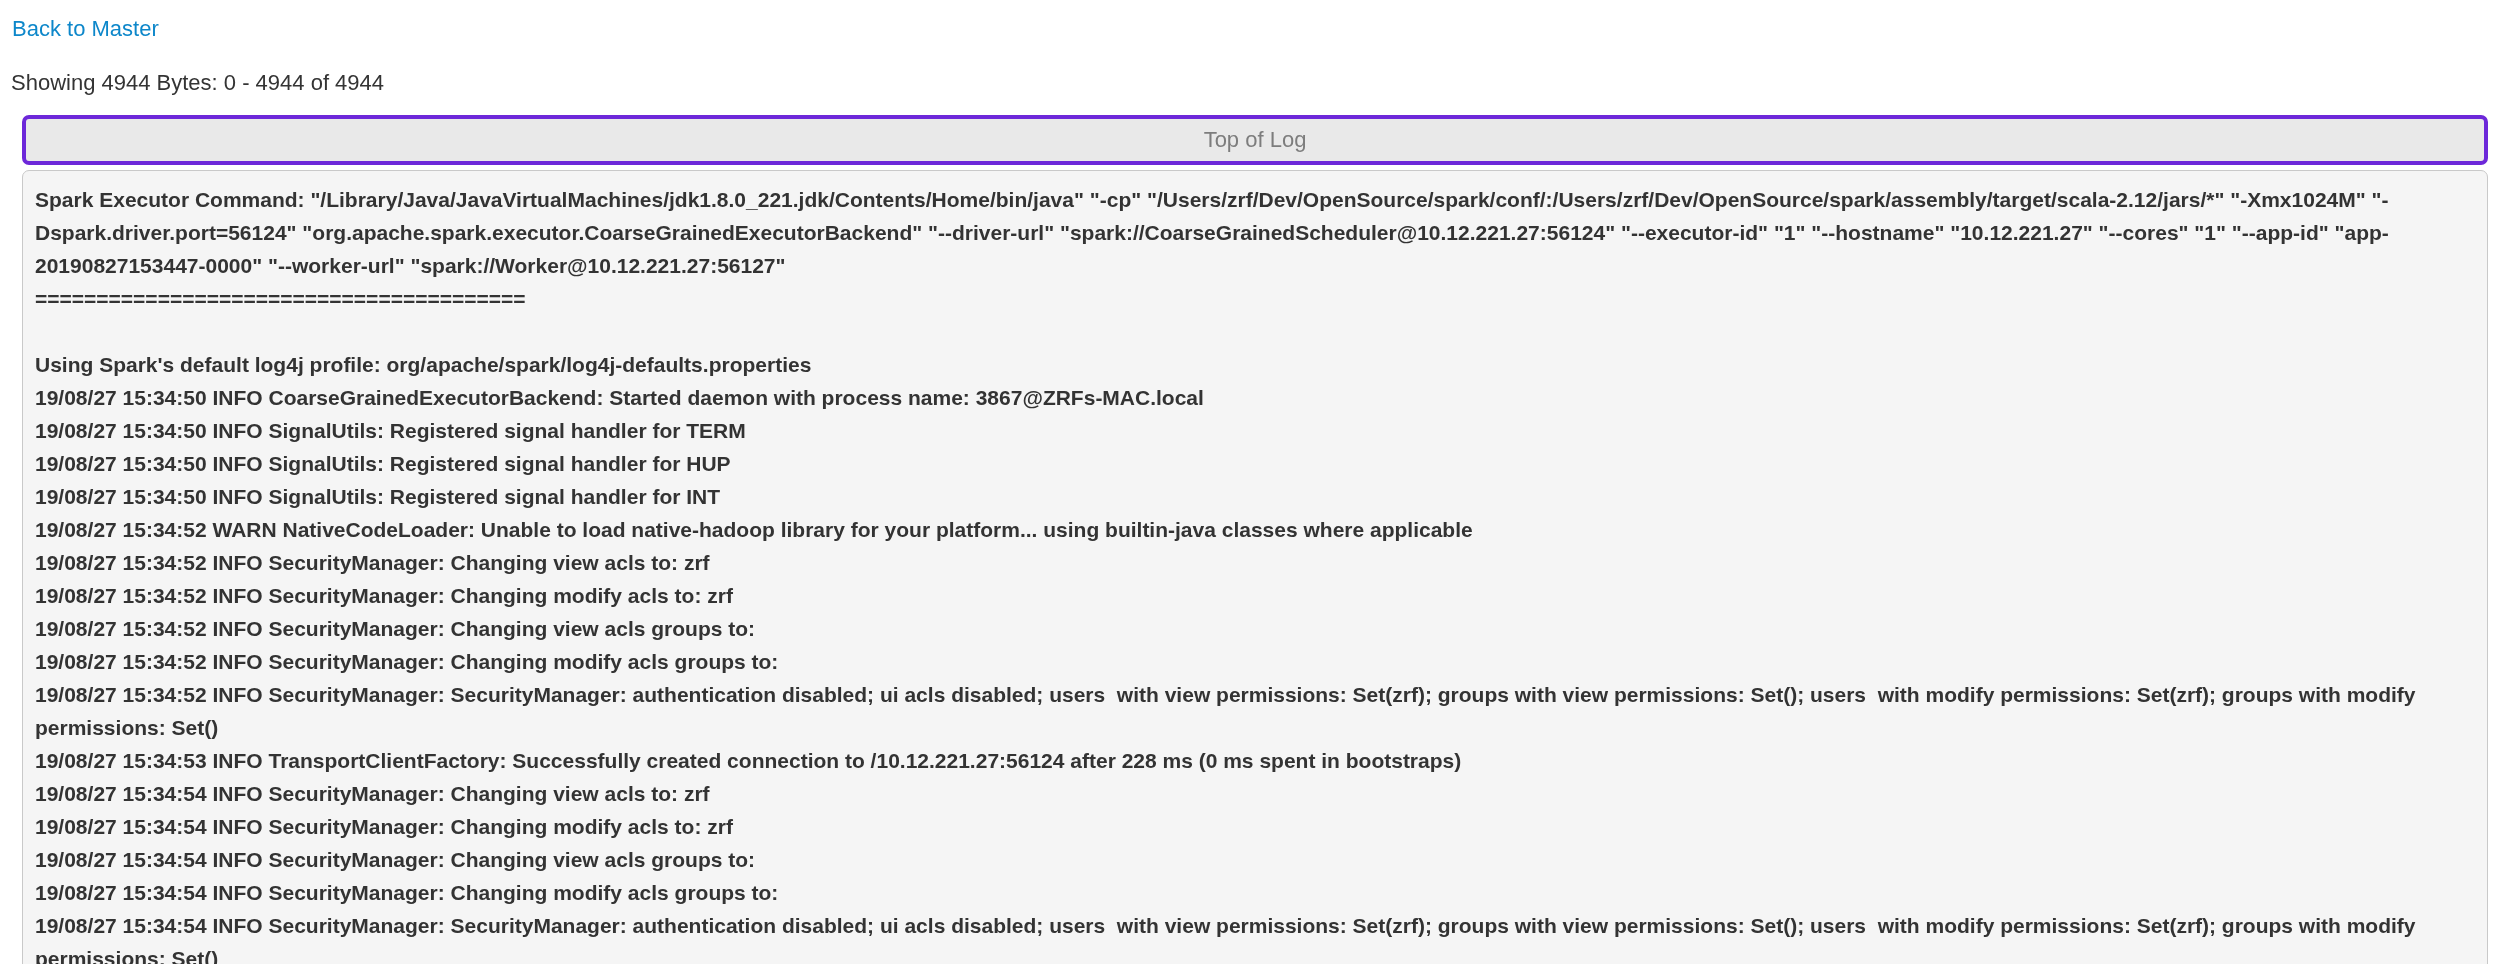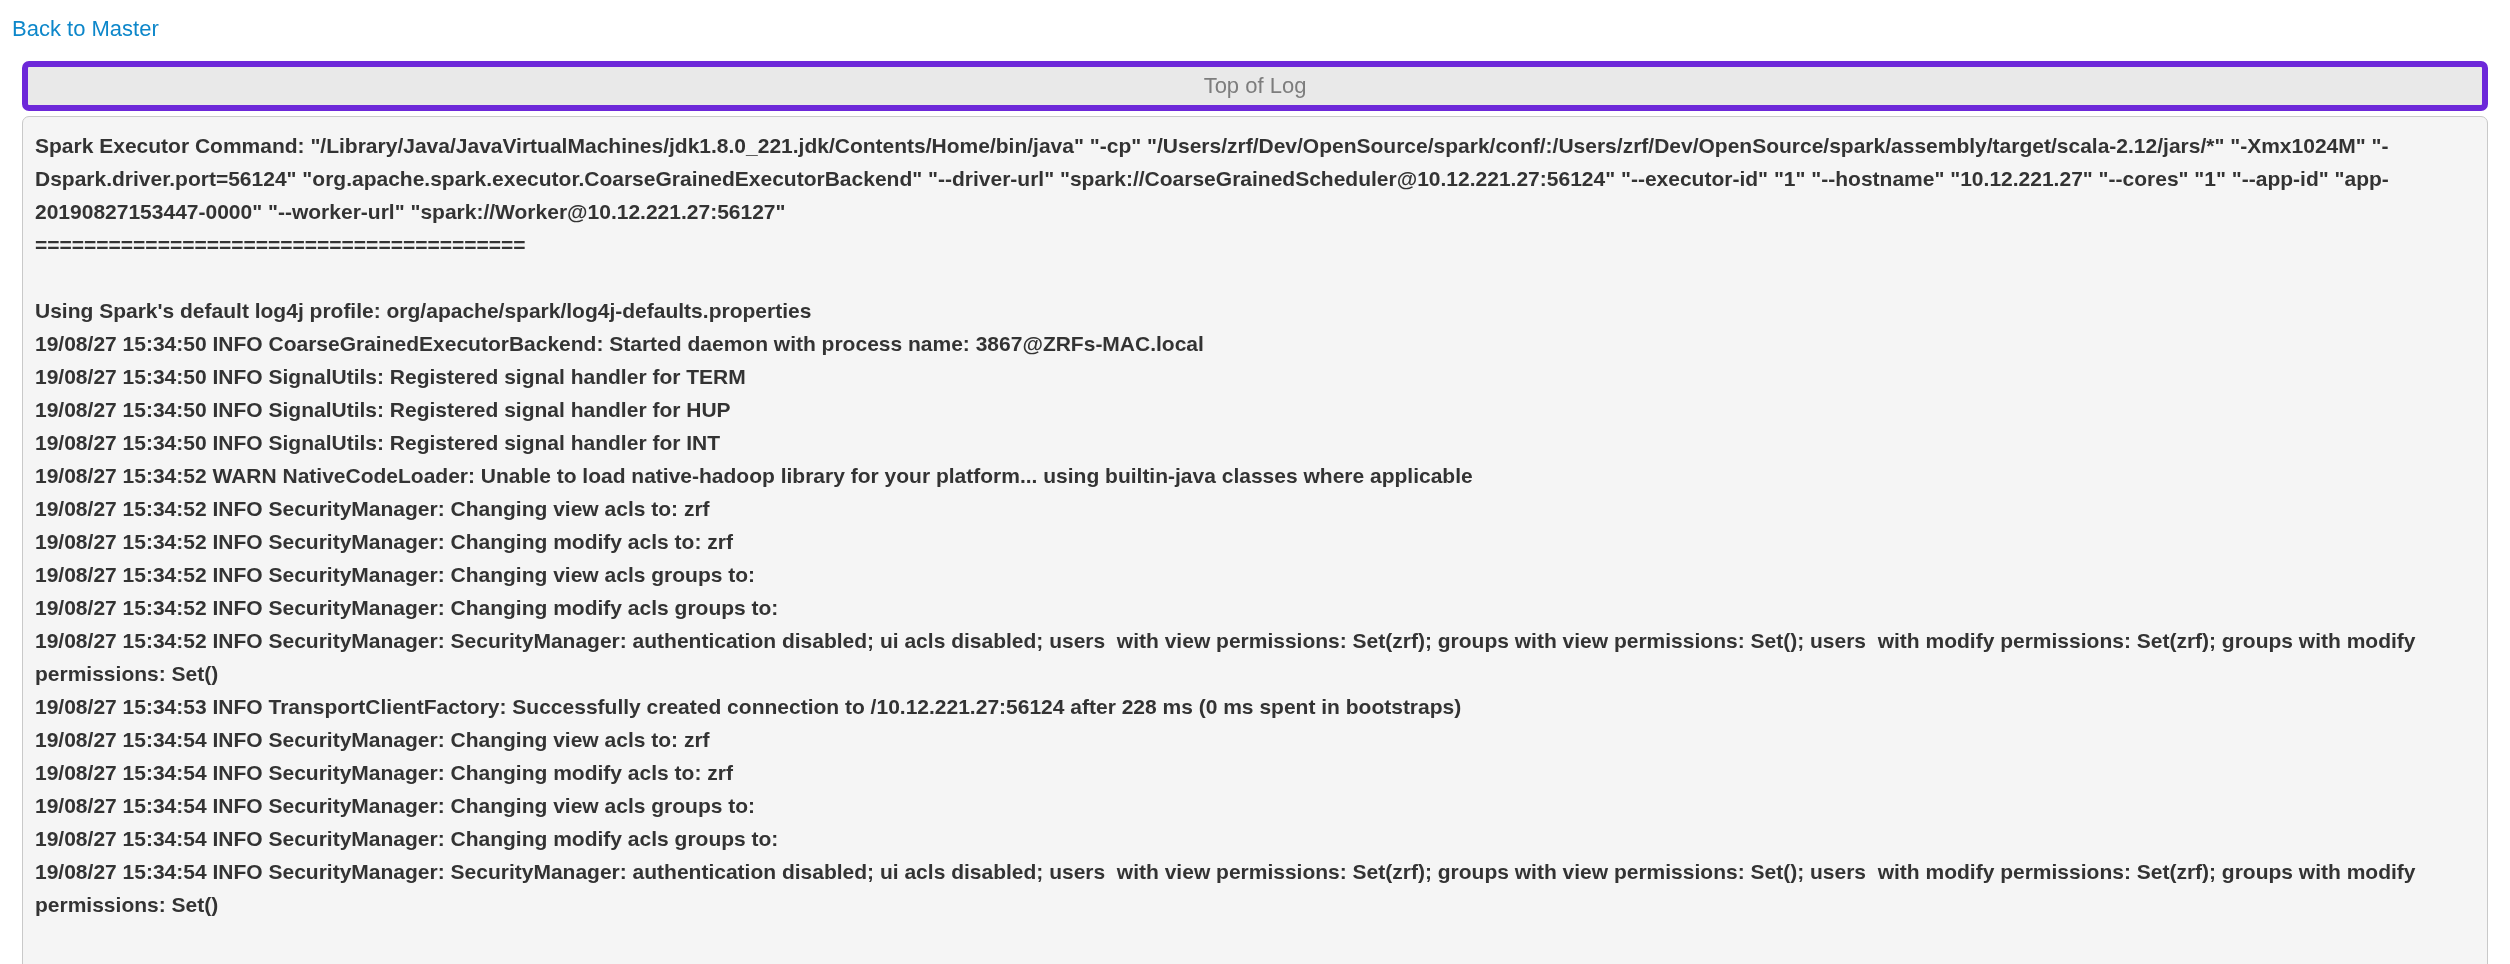--- a/index.html
+++ b/index.html
@@ -34,21 +34,21 @@
     font-size: 22px;
     line-height: 26px;
     color: #343434;
   }
   .top-log-btn {
     display: block;
     margin: 19px 22px 5px 22px;
     width: calc(100% - 44px);
     height: 50px;
     background: #e9e9e9;
-    border: 6px solid #6d28d9;
+    border: 4px solid #6d28d9;
     border-radius: 7px;
     color: #7d7d7d;
     font-size: 22px;
     font-family: "Liberation Sans", sans-serif;
     text-align: center;
     padding: 0;
     cursor: pointer;
   }
   .log-box {
     margin: 0 22px;
@@ -70,20 +70,21 @@
     font-weight: bold;
   }
 </style>
 </head>
 <body>
 
 <div class="page">
 
   <a class="back-link">Back to Master</a>
 
+  <div class="bytes-info">Showing 4944 Bytes: 0 - 4944 of 4944</div>
 
   <button class="top-log-btn" type="button">Top of Log</button>
 
   <div class="log-box">
     <pre class="log-text">Spark Executor Command: "/Library/Java/JavaVirtualMachines/jdk1.8.0_221.jdk/Contents/Home/bin/java" "-cp" "/Users/zrf/Dev/OpenSource/spark/conf/:/Users/zrf/Dev/OpenSource/spark/assembly/target/scala-2.12/jars/*" "-Xmx1024M" "-Dspark.driver.port=56124" "org.apache.spark.executor.CoarseGrainedExecutorBackend" "--driver-url" "spark://CoarseGrainedScheduler@10.12.221.27:56124" "--executor-id" "1" "--hostname" "10.12.221.27" "--cores" "1" "--app-id" "app-20190827153447-0000" "--worker-url" "spark://Worker@10.12.221.27:56127"
 ========================================
 
 Using Spark's default log4j profile: org/apache/spark/log4j-defaults.properties
 19/08/27 15:34:50 INFO CoarseGrainedExecutorBackend: Started daemon with process name: 3867@ZRFs-MAC.local
 19/08/27 15:34:50 INFO SignalUtils: Registered signal handler for TERM

